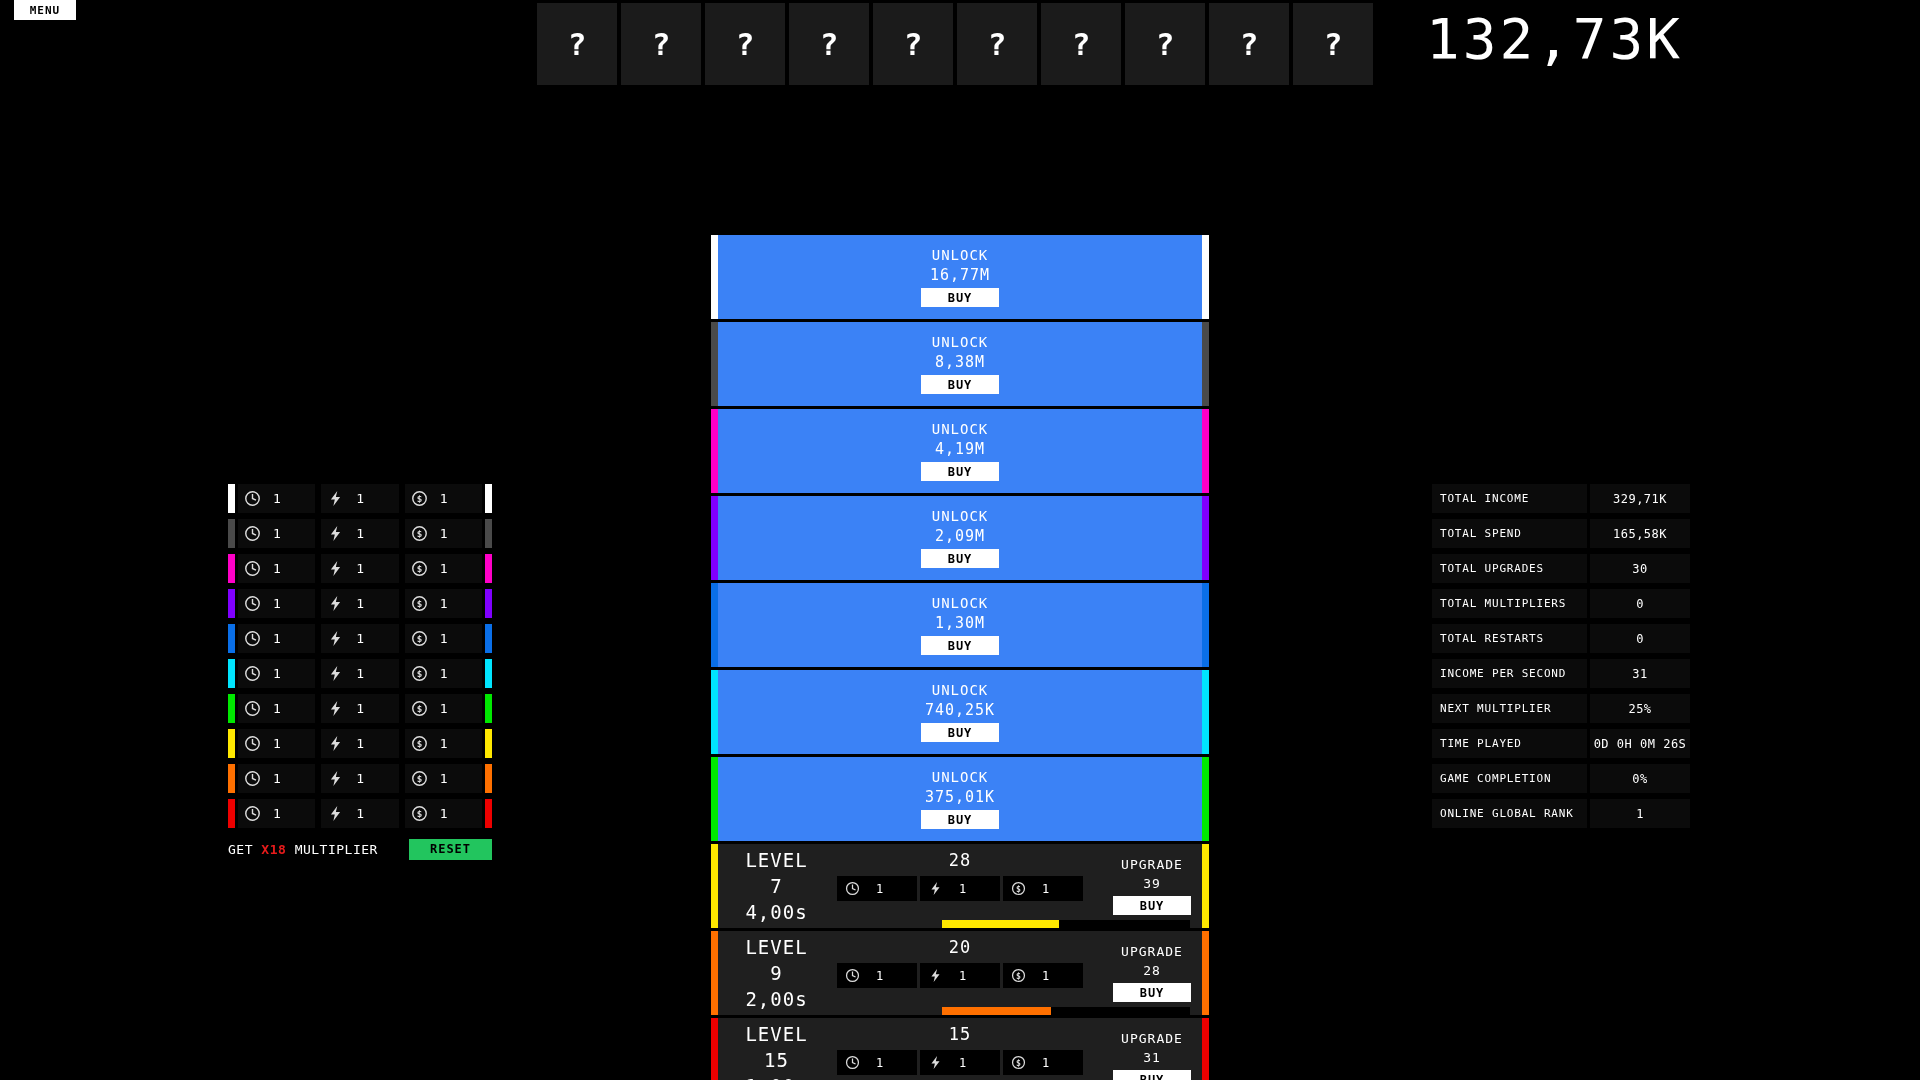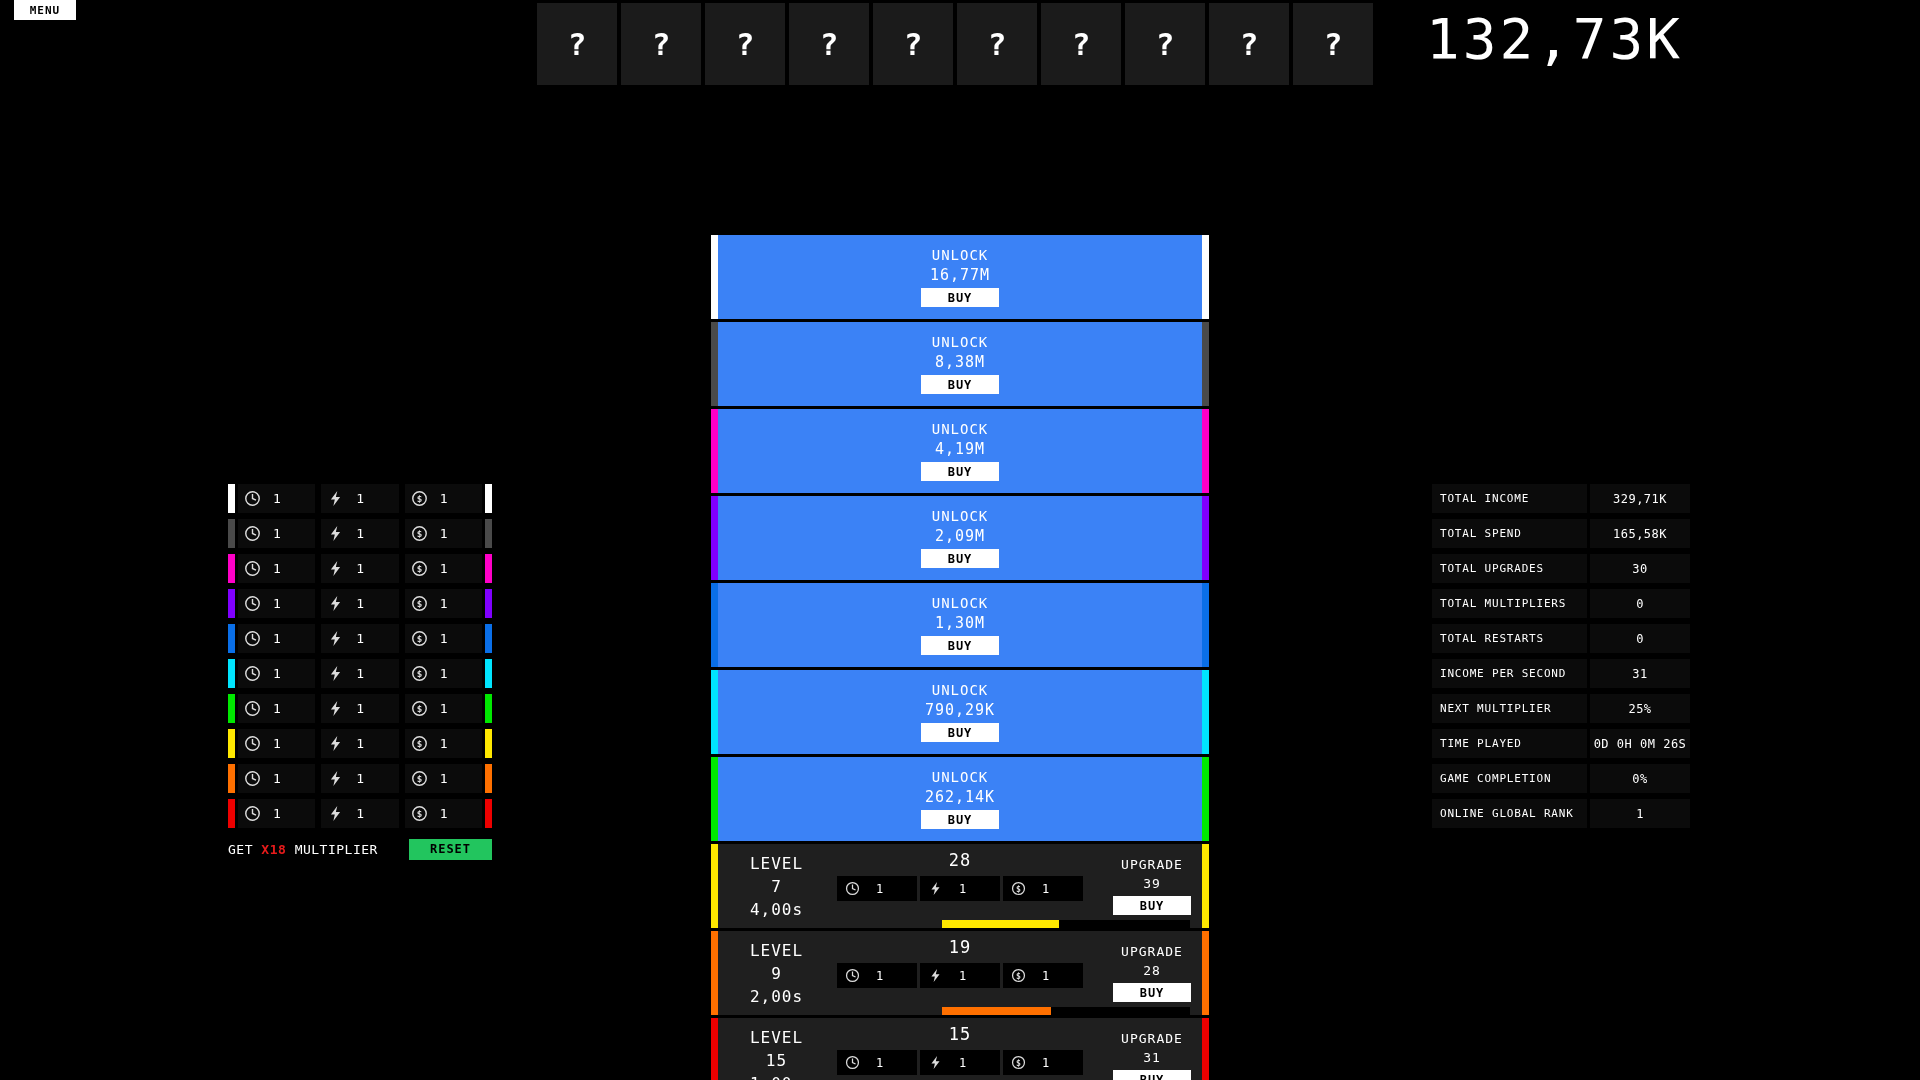--- a/index.html
+++ b/index.html
@@ -107,21 +107,21 @@
     position: relative;
     display: flex; align-items: stretch;
     height: 84px; margin-bottom: 3px;
     background: #000;
   }
   .lvl-left {
     width: 100px; background: #1f1f1f;
     display: flex; flex-direction: column;
     align-items: center; justify-content: center; gap: 4px;
   }
-  .lvl-left .t { font-size: 16px; letter-spacing: 1px; margin-left: 17px; }
+  .lvl-left .t { font-size: 19px; letter-spacing: 1px; margin-left: 17px; }
   .lvl-mid {
     flex: 1; background: #1f1f1f; position: relative;
     display: flex; flex-direction: column;
     align-items: center; justify-content: flex-start;
     padding-top: 6px;
   }
   .lvl-count { font-size: 17px; letter-spacing: 1px; margin-bottom: 6px; }
   .lvl-stats { display: flex; gap: 3px; }
   .lvl-stat {
     width: 80px; height: 25px; background: #000;
@@ -492,30 +492,30 @@
           <div class="unlock-label">UNLOCK</div>
           <div class="unlock-cost">1,30M</div>
           <div class="buy-btn">BUY</div>
         </div>
         <div class="edge" style="background:#0a6fe8"></div>
       </div>
       <div class="unlock-row">
         <div class="edge" style="background:#00e5ff"></div>
         <div class="unlock-body">
           <div class="unlock-label">UNLOCK</div>
-          <div class="unlock-cost">790,29K</div>
+          <div class="unlock-cost">740,25K</div>
           <div class="buy-btn">BUY</div>
         </div>
         <div class="edge" style="background:#00e5ff"></div>
       </div>
       <div class="unlock-row">
         <div class="edge" style="background:#00e800"></div>
         <div class="unlock-body">
           <div class="unlock-label">UNLOCK</div>
-          <div class="unlock-cost">262,14K</div>
+          <div class="unlock-cost">375,01K</div>
           <div class="buy-btn">BUY</div>
         </div>
         <div class="edge" style="background:#00e800"></div>
       </div>
       <div class="level-row">
         <div class="edge" style="background:#ffe800"></div>
         <div class="lvl-left">
           <div class="t">LEVEL</div>
           <div class="t">7</div>
           <div class="t">4,00s</div>
@@ -556,21 +556,21 @@
         <div class="edge" style="background:#ffe800"></div>
       </div>
       <div class="level-row">
         <div class="edge" style="background:#ff7000"></div>
         <div class="lvl-left">
           <div class="t">LEVEL</div>
           <div class="t">9</div>
           <div class="t">2,00s</div>
         </div>
         <div class="lvl-mid">
-          <div class="lvl-count">19</div>
+          <div class="lvl-count">20</div>
           <div class="lvl-stats">
             <div class="lvl-stat">
               <span class="ic"><svg viewBox="0 0 24 24" width="100%" height="100%">
                   <circle cx="12" cy="12" r="9.5" fill="none" stroke="#ddd" stroke-width="2"></circle>
                   <path d="M12 6.5 L12 12 L16 14" fill="none" stroke="#ddd" stroke-width="2" stroke-linecap="square"></path>
                 </svg></span>
               <span class="val">1</span>
             </div>
             <div class="lvl-stat">
               <span class="ic"><svg viewBox="0 0 24 24" width="100%" height="100%">

